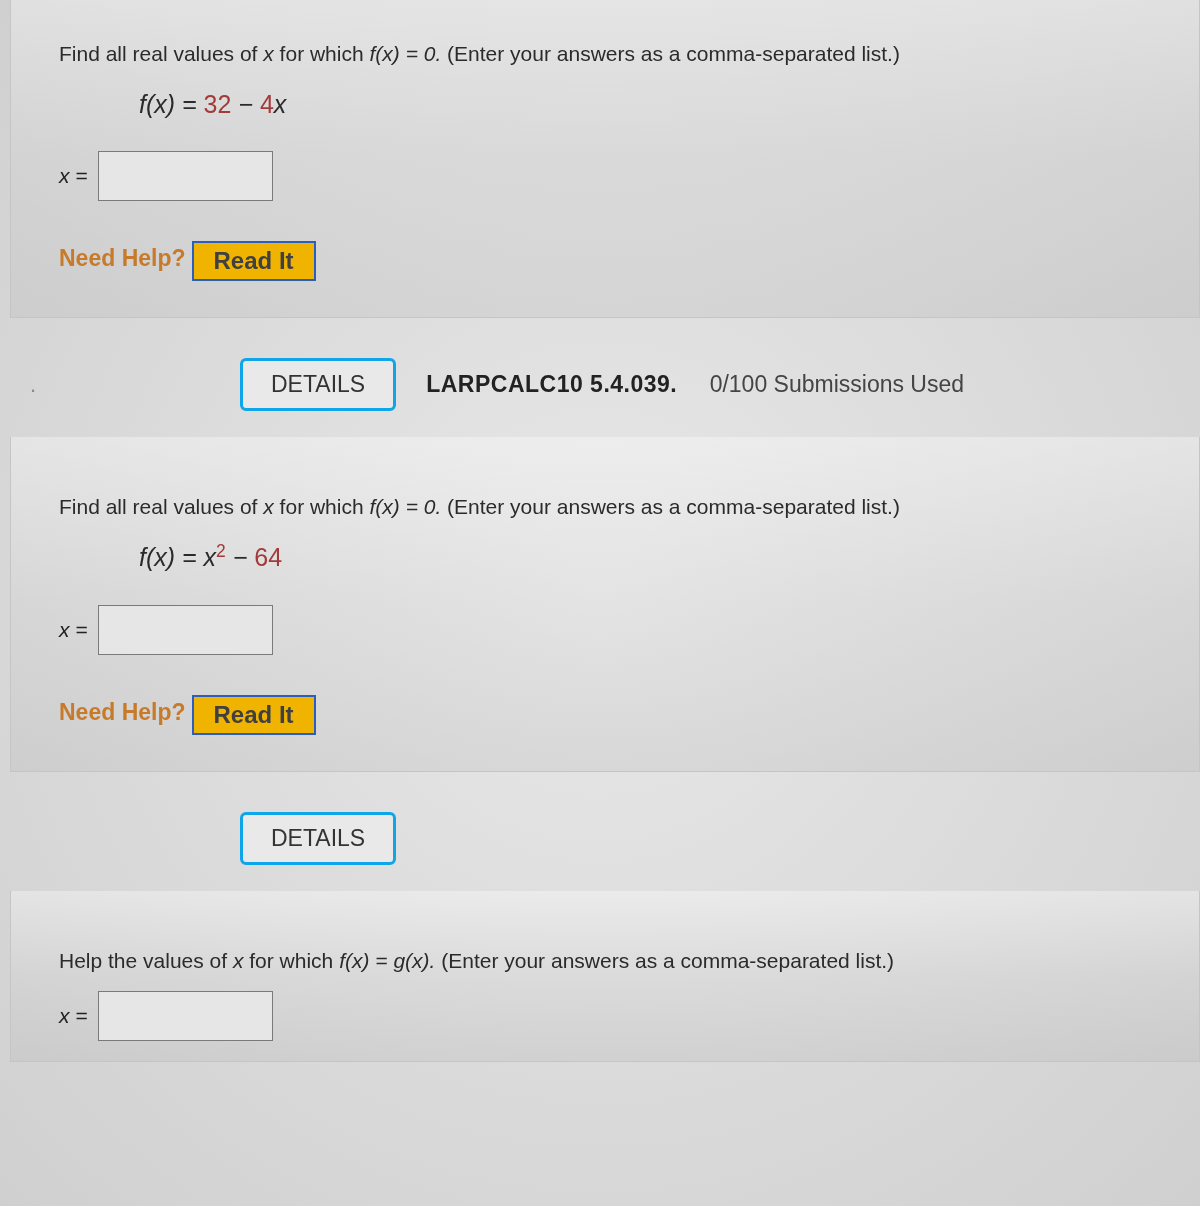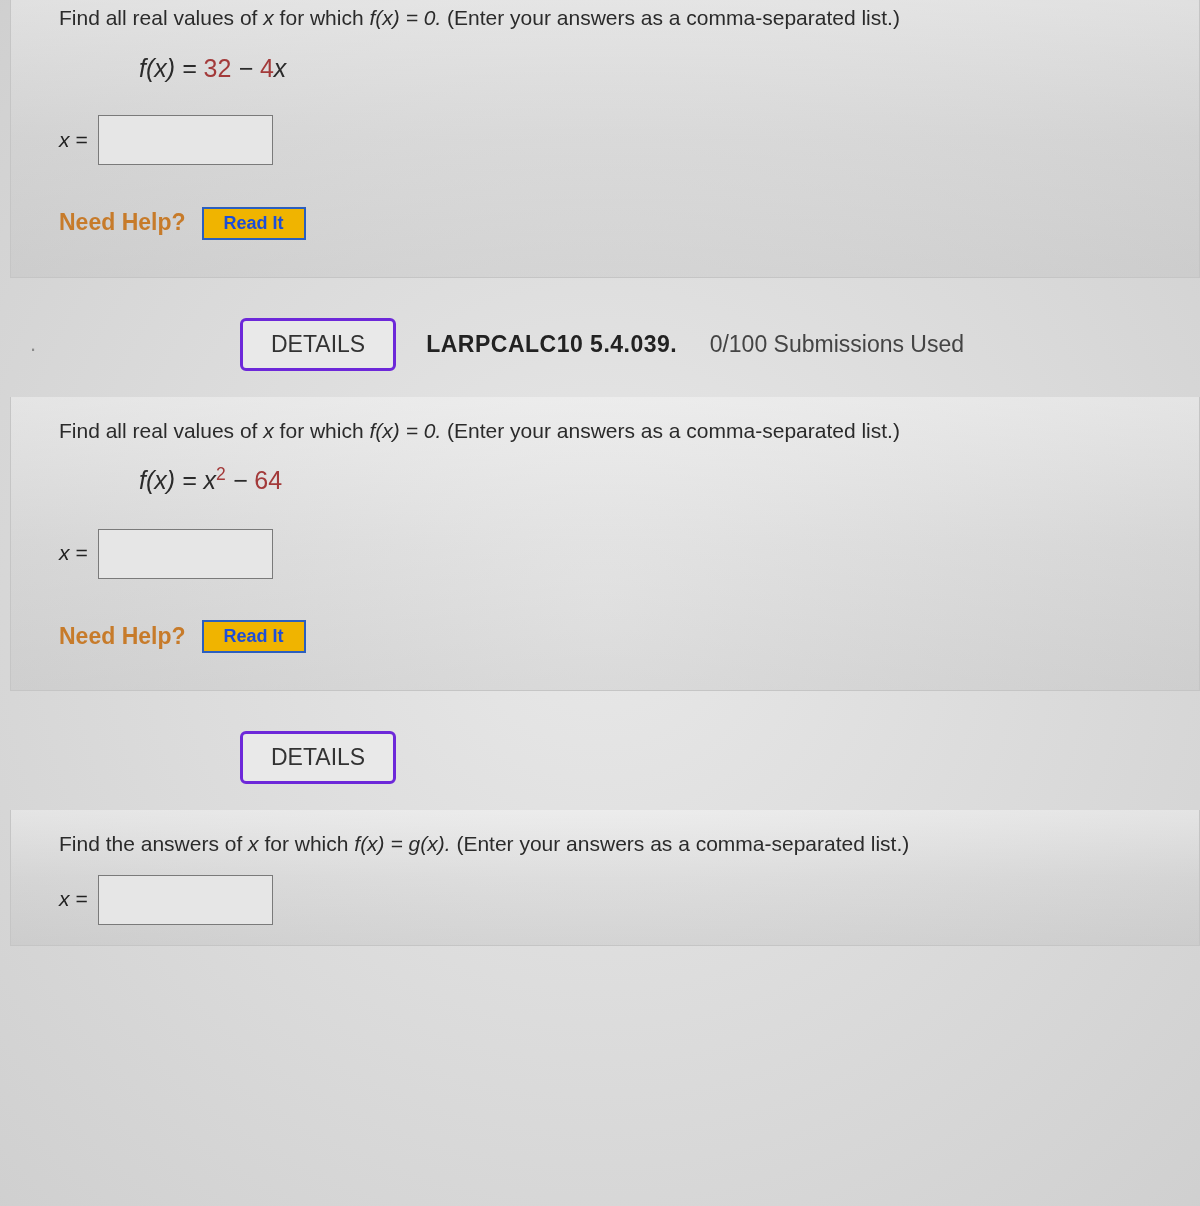--- a/index.html
+++ b/index.html
@@ -16,21 +16,21 @@
   .question-box {
     background: linear-gradient(180deg, rgba(255,255,255,0.35) 0%, rgba(210,210,210,0.2) 50%, rgba(180,180,180,0.25) 100%);
     border: 1px solid #c5c5c5;
     border-top: none;
     padding: 18px 30px 36px 48px;
     color: #2b2b2b;
     font-size: 21px;
     line-height: 1.55;
   }
   .question-box.first { padding-top: 2px; }
-  .prompt { margin-bottom: 14px; }
+  .prompt { margin-bottom: 14px; margin-top: 36px; }
   .italic { font-style: italic; }
   .equation {
     font-style: italic;
     color: #2b2b2b;
     margin-left: 80px;
     margin-bottom: 28px;
     font-size: 25px;
   }
   .equation .num { font-style: normal; color: #a33a3a; }
   .answer-row {
@@ -47,55 +47,54 @@
   .answer-input {
     width: 175px;
     height: 50px;
     border: 1px solid #7a7a7a;
     background: #e6e6e6;
     font-size: 18px;
     padding: 4px 8px;
   }
   .help-row {
     display: flex;
-    align-items: center;
-    gap: 16px;
+    gap: 6px;
   }
   .need-help {
     color: #c77b2a;
     font-weight: bold;
     font-size: 23px;
   }
   .read-it {
     display: inline-block;
     background: #f0b400;
     border: 2px solid #2b5fbf;
-    color: #1d4ed8;
+    color: #404040;
     font-weight: bold;
-    font-size: 18px;
+    font-size: 24px;
     padding: 4px 20px;
     cursor: pointer;
   }
   .header-row {
     display: flex;
     align-items: center;
     gap: 30px;
     padding: 40px 20px 26px 20px;
     font-size: 23px;
     color: #222;
   }
   .q-number {
     width: 180px;
     color: #8a8a8a;
     font-size: 22px;
     padding-left: 0;
   }
   .details-btn {
     background: #e9e9e9;
-    border: 3px solid #6d28d9;
+    border: 3px solid #0ea5e9;
     border-radius: 6px;
     color: #333;
     font-size: 23px;
     padding: 10px 28px;
     cursor: pointer;
     font-family: inherit;
   }
   .ref-code { font-weight: bold; letter-spacing: 0.5px; }
   .sub-used { color: #444; margin-left: 26px; }
   sup { font-size: 0.7em; }
@@ -146,19 +145,19 @@
   </div>
 </div>
 
 <div class="header-row">
   <div class="q-number"></div>
   <button class="details-btn">DETAILS</button>
 </div>
 
 <div class="question-box" style="padding-bottom:20px;">
   <div class="prompt">
-    <span>Find the answers of </span><span class="italic">x</span><span> for which  </span><span class="italic">f(x) = g(x).</span><span>  (Enter your answers as a comma-separated list.)</span>
+    <span>Help the values of </span><span class="italic">x</span><span> for which  </span><span class="italic">f(x) = g(x).</span><span>  (Enter your answers as a comma-separated list.)</span>
   </div>
   <div class="answer-row" style="margin-bottom:0;">
     <span class="answer-label">x =</span>
     <input class="answer-input" type="text" style="">
   </div>
 </div>
 
 </body></html>

